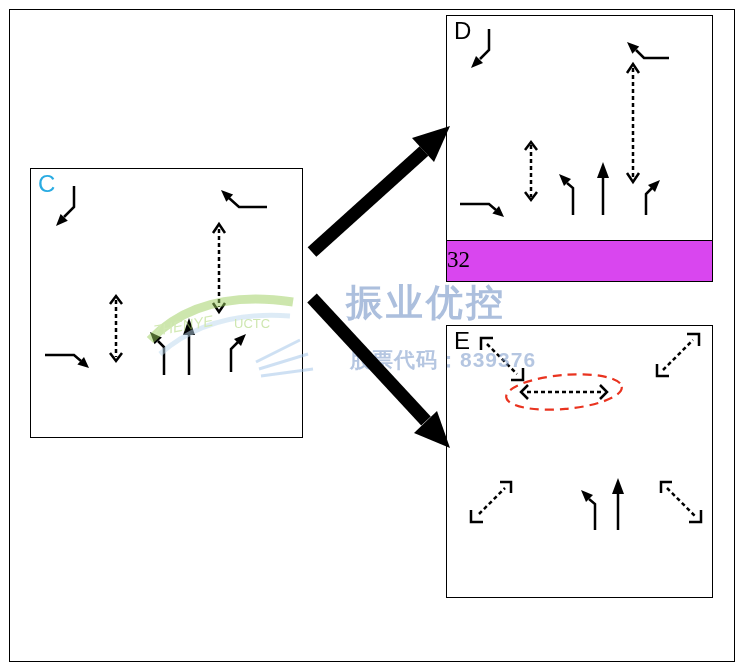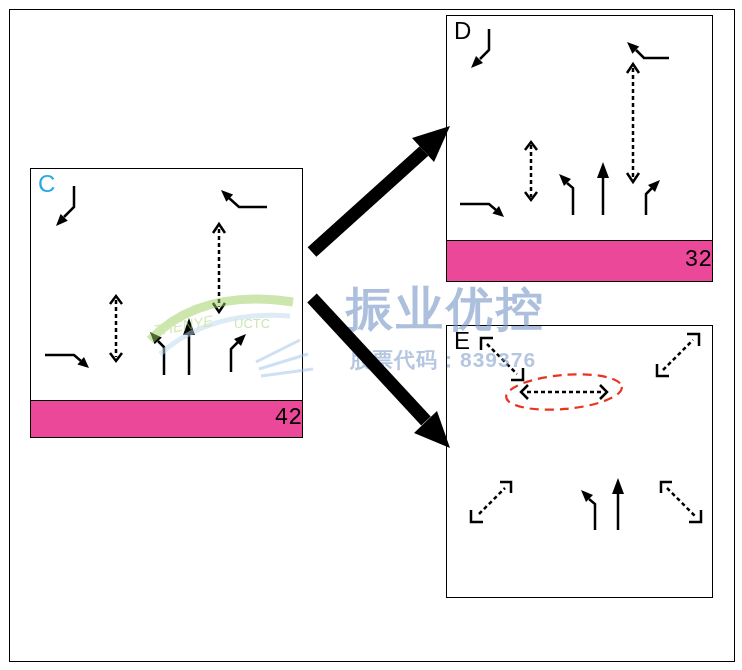--- a/index.html
+++ b/index.html
@@ -3,28 +3,28 @@
 <meta charset="utf-8">
 <style>
   html,body{margin:0;padding:0;background:#ffffff;}
   body{width:742px;height:670px;position:relative;overflow:hidden;font-family:"Liberation Sans",sans-serif;}
   .frame{position:absolute;left:9px;top:9px;right:7px;bottom:8px;border:1.5px solid #000;z-index:1;}
   .panel{position:absolute;background:#ffffff;border:1.5px solid #000;z-index:2;}
   .panel-c{left:30px;top:168px;width:271px;height:268px;}
   .panel-d{left:446px;top:15px;width:265px;height:265px;}
   .panel-e{left:446px;top:325px;width:265px;height:271px;}
   .panel-label{position:absolute;top:1px;left:7px;font-size:24px;color:#000;z-index:3;}
-  .panel-value{position:absolute;left:0;right:0;bottom:0;border-top:1.5px solid #000;text-align:right;
-               font-family:Liberation Mono, monospace;font-size:23px;color:#000;background:#ec4899;}
+  .panel-value{position:absolute;left:0;right:0;bottom:0;border-top:1.5px solid #000;text-align:left;
+               font-family:Liberation Serif, serif;font-size:23px;color:#000;background:#d946ef;}
   .vs36{height:36px;line-height:34px;}
   .vs40{height:40px;line-height:38px;}
   svg.arrows{position:absolute;left:0;top:0;}
   .watermark{position:absolute;left:0;top:0;z-index:3;pointer-events:none;}
   .wm-logo{position:absolute;left:138px;top:282px;}
-  .wm-title{position:absolute;left:346px;top:278px;font-size:47px;font-weight:bold;letter-spacing:3px;
+  .wm-title{position:absolute;left:346px;top:278px;font-size:37px;font-weight:bold;letter-spacing:3px;
             color:rgba(121,152,200,0.62);white-space:nowrap;}
   .wm-sub{position:absolute;left:350px;top:346px;font-size:21px;font-weight:bold;letter-spacing:1px;
           color:rgba(121,152,200,0.55);white-space:nowrap;}
   svg.overlay{position:absolute;left:0;top:0;z-index:4;pointer-events:none;}
 </style>
 </head>
 <body>
 
 <div class="stage">
 
@@ -67,21 +67,20 @@
       </g>
       <g fill="#000" stroke="none">
         <polygon points="25,57 29.6,44.9 36.8,51.7"></polygon>
         <polygon points="190,21 202.1,25.6 195.3,32.8"></polygon>
         <polygon points="58,199 46.4,195.6 53,188"></polygon>
         <polygon points="119,163 130.9,168.4 123.5,175.2"></polygon>
         <polygon points="158,149 152,166 164,166"></polygon>
         <polygon points="215,165 210,177 203,170"></polygon>
       </g>
     </svg>
-    <div class="panel-value vs36">42</div>
   </div>
 
   <div class="panel panel-d">
     <div class="panel-label">D</div>
     <svg class="arrows" width="262" height="222" viewBox="0 0 262 222">
       <g stroke="#000" stroke-width="2.5" fill="none">
         <path d="M42,13 V34 L33,43"></path>
         <path d="M222,42 H197 L189,34"></path>
         <path d="M186,52 V162" stroke-dasharray="4 3"></path>
         <path d="M180,57 L186,48 L192,57"></path>

